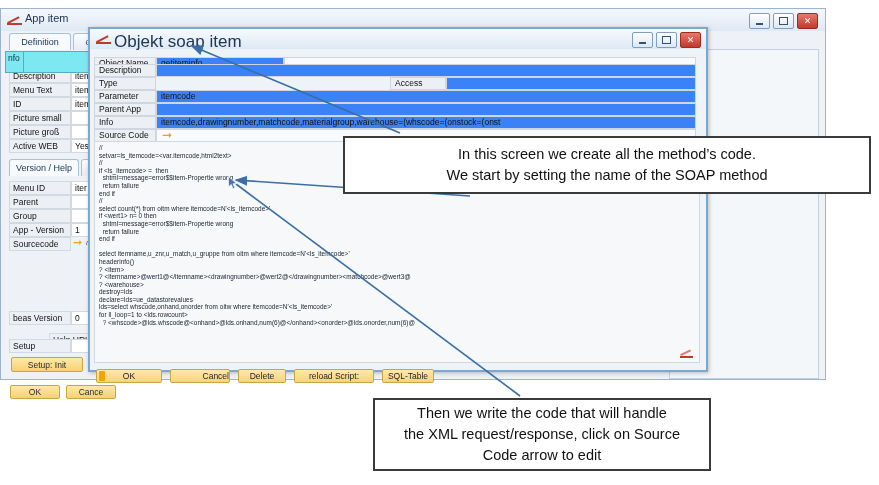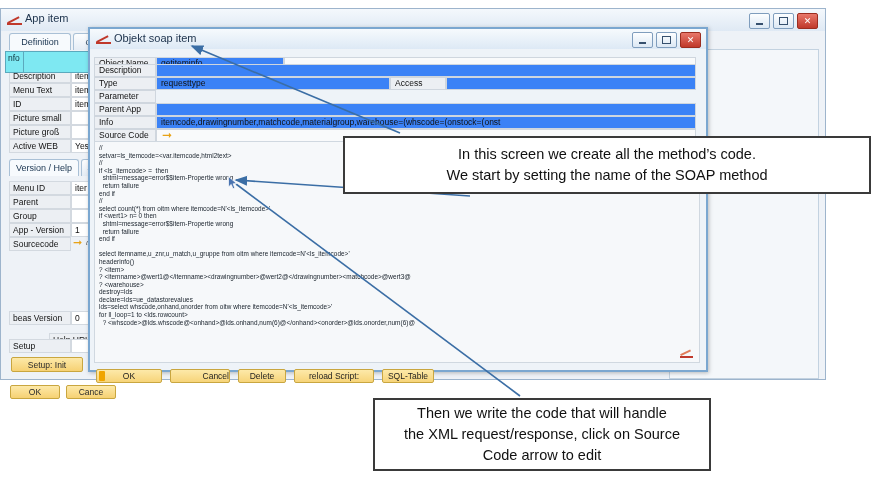--- a/index.html
+++ b/index.html
@@ -107,21 +107,21 @@
     border:2px solid #7ba7d0;
     box-sizing:border-box;
     box-shadow:1px 1px 4px rgba(0,0,0,.25);
   }
   #soap-titlebar{
     left:0;top:0;width:100%;height:20px;
     background:linear-gradient(#f6fafd,#dde9f5);
     box-sizing:border-box;
   }
   #soap-title-text{
-    position:absolute;left:24px;top:3px;font-size:11px;color:#21364f;white-space:nowrap;
+    position:absolute;left:24px;top:3px;font-size:17px;color:#21364f;white-space:nowrap;
   }
   .dlgrow{position:absolute;height:13px;}
   .dlabel{
     position:absolute;left:0;top:0;width:62px;height:13px;
     background:#eceff3;border:1px solid #cfd6de;box-sizing:border-box;
     font-size:8.5px;color:#111;padding-left:4px;line-height:11px;white-space:nowrap;overflow:hidden;
   }
   .dval{
     position:absolute;top:0;height:13px;
     background:#3b82f6;border:1px solid #cfd6de;box-sizing:border-box;
@@ -331,27 +331,27 @@
     <span class="dval readonly" style="left:190px;width:412px;"></span>
   </div>
 
   <div class="dlgrow" style="left:4px;top:35px;width:602px;">
     <span class="dlabel">Description</span>
     <span class="dval" style="left:62px;width:540px;"></span>
   </div>
 
   <div class="dlgrow" style="left:4px;top:48px;width:602px;">
     <span class="dlabel">Type</span>
-    <span class="dval" style="left:62px;width:234px;">requesttype</span>
     <span class="dlabel" style="left:296px;width:56px;">Access</span>
     <span class="dval" style="left:352px;width:250px;"></span>
   </div>
 
   <div class="dlgrow" style="left:4px;top:61px;width:602px;">
     <span class="dlabel">Parameter</span>
+    <span class="dval" style="left:62px;width:540px;">itemcode</span>
   </div>
 
   <div class="dlgrow" style="left:4px;top:74px;width:602px;">
     <span class="dlabel">Parent App</span>
     <span class="dval" style="left:62px;width:540px;"></span>
   </div>
 
   <div class="dlgrow" style="left:4px;top:87px;width:602px;">
     <span class="dlabel">Info</span>
     <span class="dval" style="left:62px;width:540px;">itemcode,drawingnumber,matchcode,materialgroup,warehouse=(whscode=(onstock=(onst</span>

